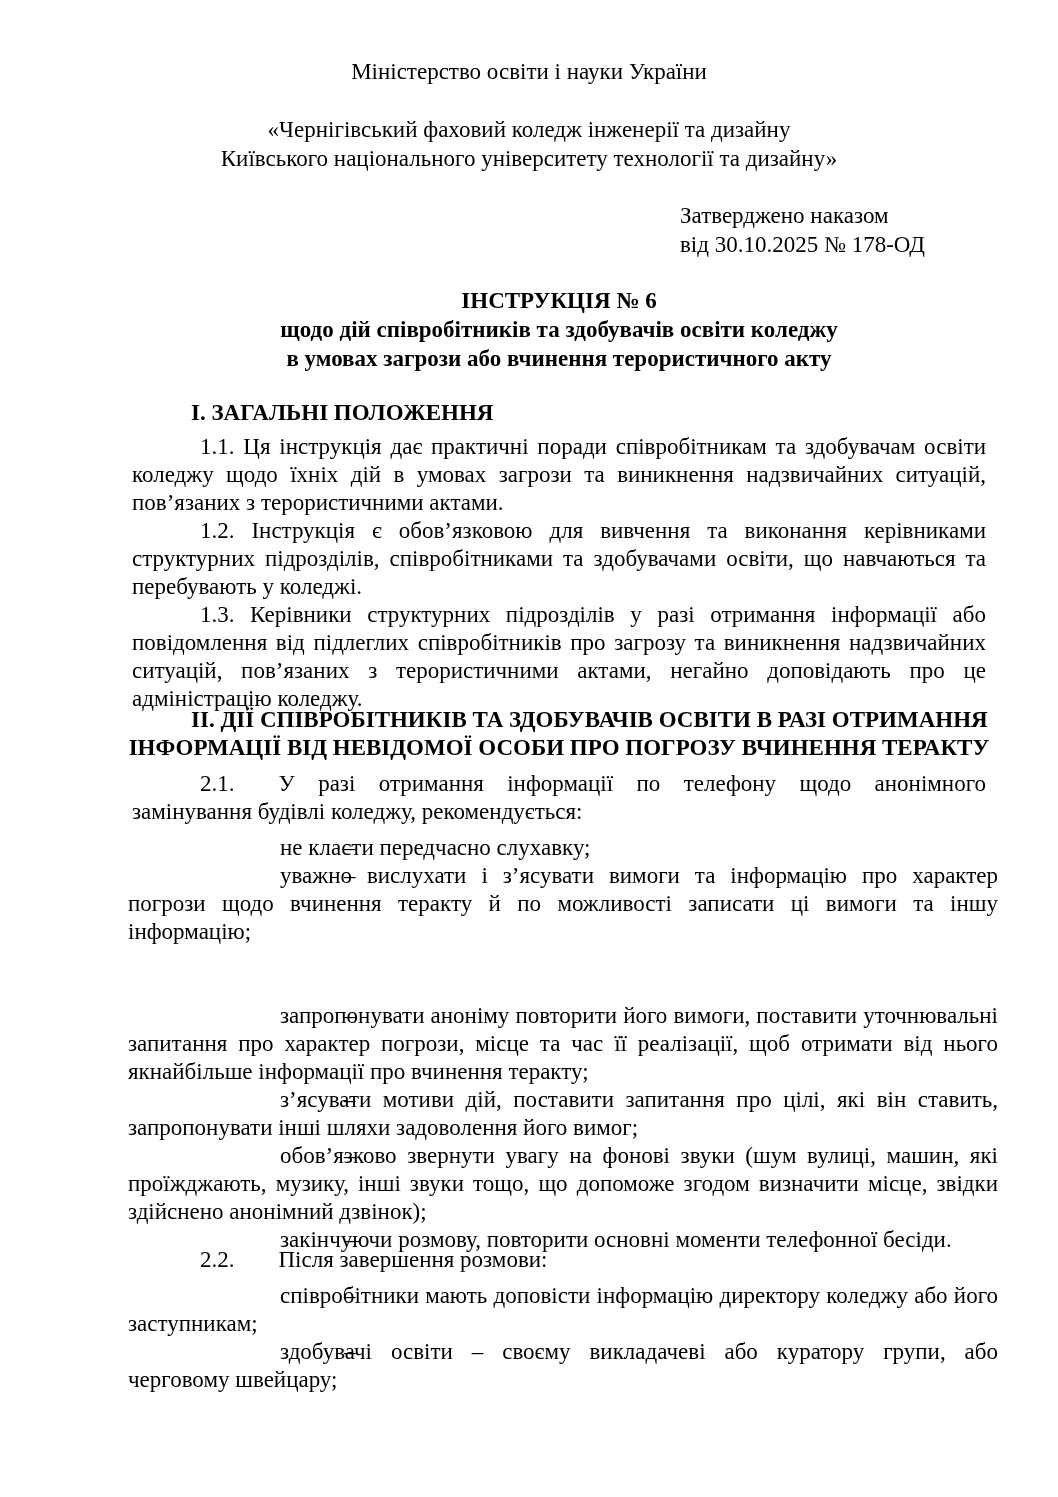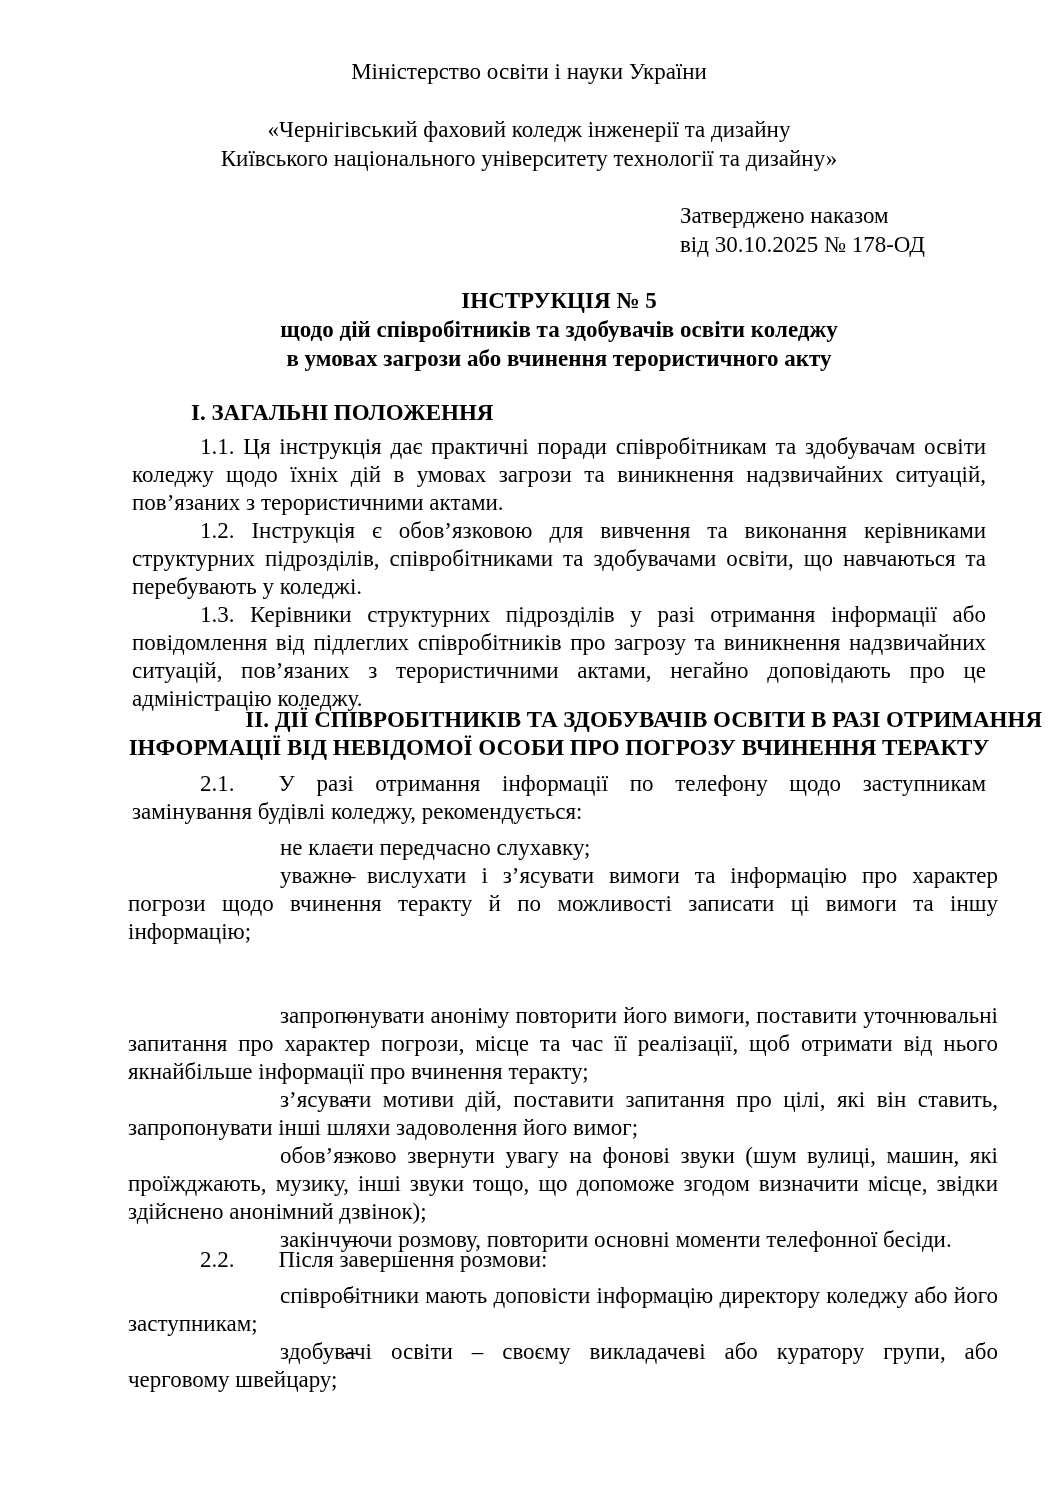--- a/index.html
+++ b/index.html
@@ -25,40 +25,40 @@
 
 <div class="page">
 
   <div class="ln c" style="top:58px;">Міністерство освіти і науки України</div>
   <div class="ln c" style="top:116px;">«Чернігівський фаховий  коледж інженерії та дизайну</div>
   <div class="ln c" style="top:145px;">Київського національного університету технології та дизайну»</div>
 
   <div class="ln" style="left:680px; top:202px;">Затверджено наказом</div>
   <div class="ln" style="left:680px; top:231px;">від 30.10.2025  № 178-ОД</div>
 
-  <div class="ln c b" style="top:287px; padding-left:60px; box-sizing:border-box;">ІНСТРУКЦІЯ № 5</div>
+  <div class="ln c b" style="top:287px; padding-left:60px; box-sizing:border-box;">ІНСТРУКЦІЯ № 6</div>
   <div class="ln c b" style="top:345px; padding-left:60px; box-sizing:border-box;">в умовах загрози або вчинення терористичного акту</div>
   <div class="ln c b" style="top:316px; padding-left:60px; box-sizing:border-box;">щодо дій співробітників та здобувачів освіти коледжу</div>
 
   <div class="ln b" style="left:191px; top:399px;">І. ЗАГАЛЬНІ ПОЛОЖЕННЯ</div>
   <div class="para" style="top:425px;">
     <p class="first">1.1. Ця інструкція дає практичні поради співробітникам та здобувачам освіти коледжу щодо їхніх дій в умовах загрози та виникнення надзвичайних ситуацій, пов’язаних з терористичними актами.</p>
   </div>
   <div class="para" style="top:509px;">
     <p class="first">1.2. Інструкція є обов’язковою для вивчення та виконання керівниками структурних підрозділів, співробітниками та здобувачами освіти, що навчаються та перебувають у коледжі.</p>
   </div>
   <div class="para" style="top:593px;">
     <p class="first">1.3. Керівники структурних підрозділів у разі отримання інформації або повідомлення від підлеглих співробітників про загрозу та виникнення надзвичайних ситуацій, пов’язаних з терористичними актами, негайно доповідають про це адміністрацію коледжу.</p>
   </div>
 
-  <div class="ln b" style="left:191px; top:706px; width:803px; text-align:right;margin-left:48px;">ІІ. ДІЇ СПІВРОБІТНИКІВ ТА ЗДОБУВАЧІВ ОСВІТИ В РАЗІ ОТРИМАННЯ</div>
+  <div class="ln b" style="left:191px; top:706px; width:803px; text-align:left;">ІІ. ДІЇ СПІВРОБІТНИКІВ ТА ЗДОБУВАЧІВ ОСВІТИ В РАЗІ ОТРИМАННЯ</div>
   <div class="ln b" style="left:124px; top:734px; width:870px; text-align:center;">ІНФОРМАЦІЇ ВІД НЕВІДОМОЇ ОСОБИ ПРО ПОГРОЗУ ВЧИНЕННЯ ТЕРАКТУ</div>
 
   <div class="para" style="top:762px;">
-    <p class="first"><span>2.1.</span><span class="num-sp"></span><span>У разі отримання інформації по телефону щодо заступникам замінування будівлі коледжу, рекомендується:</span></p>
+    <p class="first"><span>2.1.</span><span class="num-sp"></span><span>У разі отримання інформації по телефону щодо анонімного замінування будівлі коледжу, рекомендується:</span></p>
   </div>
 
   <div class="dash-line" style="top:818px;">
     <p><span class="dash">–</span><span>не класти передчасно слухавку;</span></p>
   </div>
   <div class="dash-line" style="top:846px;">
     <p><span class="dash">–</span><span>уважно вислухати і з’ясувати вимоги та інформацію про характер погрози щодо вчинення теракту й по можливості записати ці вимоги та іншу інформацію;</span></p>
   </div>
   <div class="dash-line" style="top:986px;">
     <p><span class="dash">–</span><span>запропонувати аноніму повторити його вимоги, поставити уточнювальні запитання про характер погрози, місце та час її реалізації, щоб отримати від нього якнайбільше інформації про вчинення теракту;</span></p>

